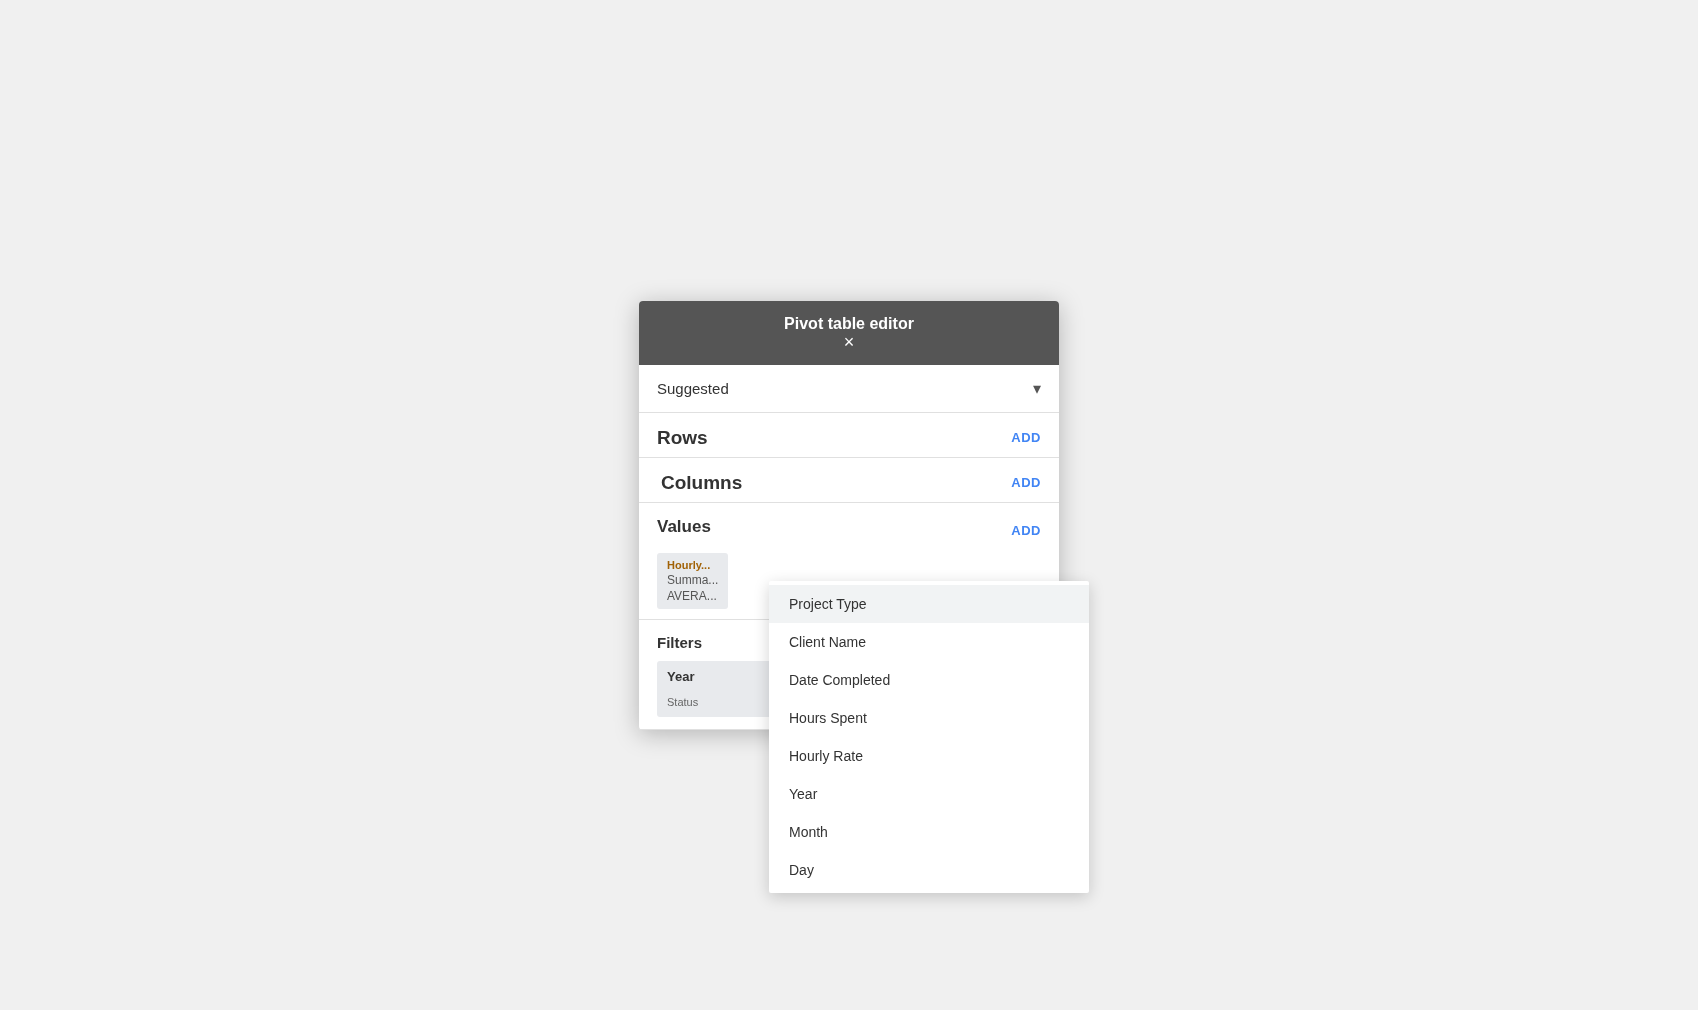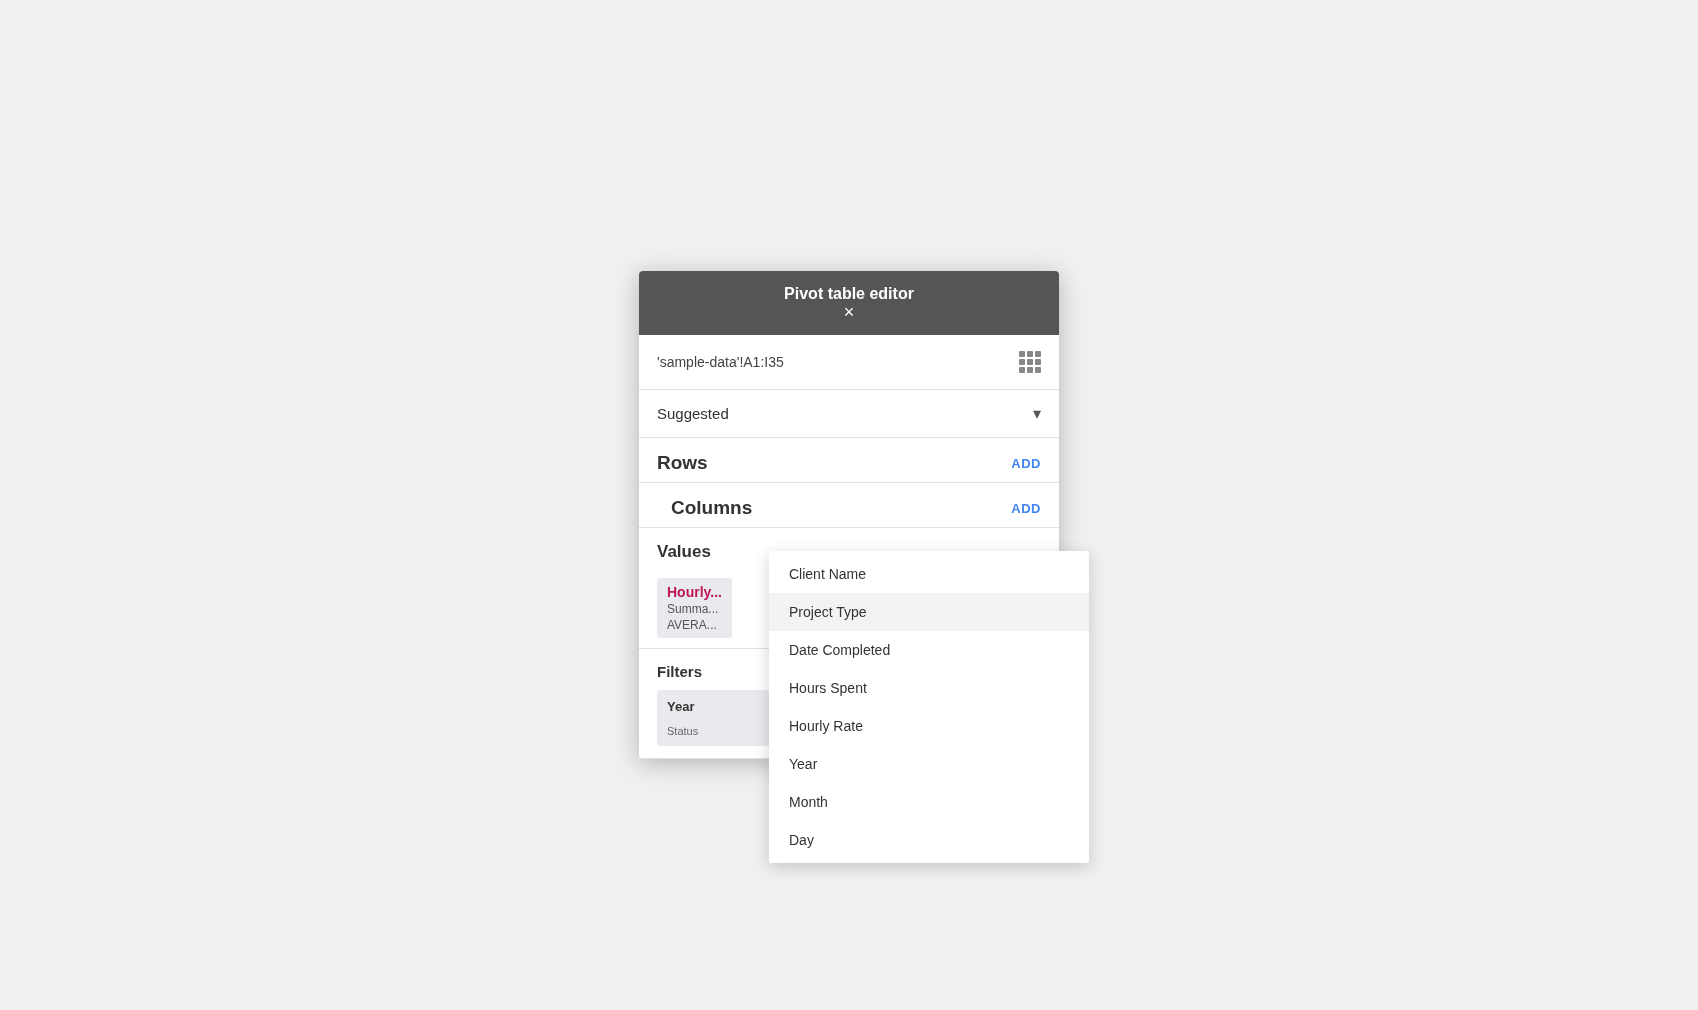--- a/index.html
+++ b/index.html
@@ -111,21 +111,21 @@
     .add-btn {
       background: none;
       border: none;
       color: #4285f4;
       font-size: 13px;
       font-weight: bold;
       cursor: pointer;
       letter-spacing: 0.5px;
     }
     .columns-row {
-      padding: 14px 18px 8px 32px;
+      padding: 14px 18px 8px 22px;
       display: flex;
       align-items: center;
       justify-content: space-between;
       border-bottom: 1px solid #e0e0e0;
     }
     .values-row {
       padding: 14px 18px 8px 18px;
       border-bottom: 1px solid #e0e0e0;
     }
     .values-label {
@@ -135,23 +135,23 @@
       margin-bottom: 8px;
     }
     .value-chip {
       background: #e8eaed;
       border-radius: 3px;
       padding: 6px 10px;
       display: inline-block;
       margin-bottom: 2px;
     }
     .value-chip-title {
-      font-size: 14px;
-      font-weight: bold;
-      color: #be185d;
+      font-size: 11px;
+      font-weight: bold;
+      color: #a16207;
     }
     .value-chip-sub {
       font-size: 12px;
       color: #555;
       margin-top: 2px;
     }
     .filters-row {
       padding: 14px 18px 8px 18px;
       border-bottom: 1px solid #e0e0e0;
     }
@@ -241,34 +241,20 @@
 <div class="modal-overlay">
   <div class="modal">
 
     <div class="modal-header">
       <span class="modal-title">Pivot table editor</span>
       <button class="modal-close-btn">×</button>
     </div>
 
     <div class="modal-body">
 
-      <div class="data-range-row">
-        <span class="data-range-text">'sample-data'!A1:I35</span>
-        <div class="grid-icon">
-          <div class="grid-icon-cell"></div>
-          <div class="grid-icon-cell"></div>
-          <div class="grid-icon-cell"></div>
-          <div class="grid-icon-cell"></div>
-          <div class="grid-icon-cell"></div>
-          <div class="grid-icon-cell"></div>
-          <div class="grid-icon-cell"></div>
-          <div class="grid-icon-cell"></div>
-          <div class="grid-icon-cell"></div>
-        </div>
-      </div>
 
       <div class="suggested-row">
         <span class="suggested-label">Suggested</span>
         <span class="chevron-down">▾</span>
       </div>
 
       <div class="section-row">
         <span class="section-label">Rows</span>
         <button class="add-btn">ADD</button>
       </div>
@@ -308,22 +294,22 @@
             </div>
           </div>
         </div>
       </div>
 
     </div>
 
     <div class="dropdown-container">
       <div class="dropdown-menu">
 
+        <div class="dropdown-item highlighted">Project Type</div>
         <div class="dropdown-item">Client Name</div>
-        <div class="dropdown-item highlighted">Project Type</div>
         <div class="dropdown-item">Date Completed</div>
         <div class="dropdown-item">Hours Spent</div>
         <div class="dropdown-item">Hourly Rate</div>
         <div class="dropdown-item">Year</div>
         <div class="dropdown-item">Month</div>
         <div class="dropdown-item">Day</div>
       </div>
     </div>
 
   </div>

